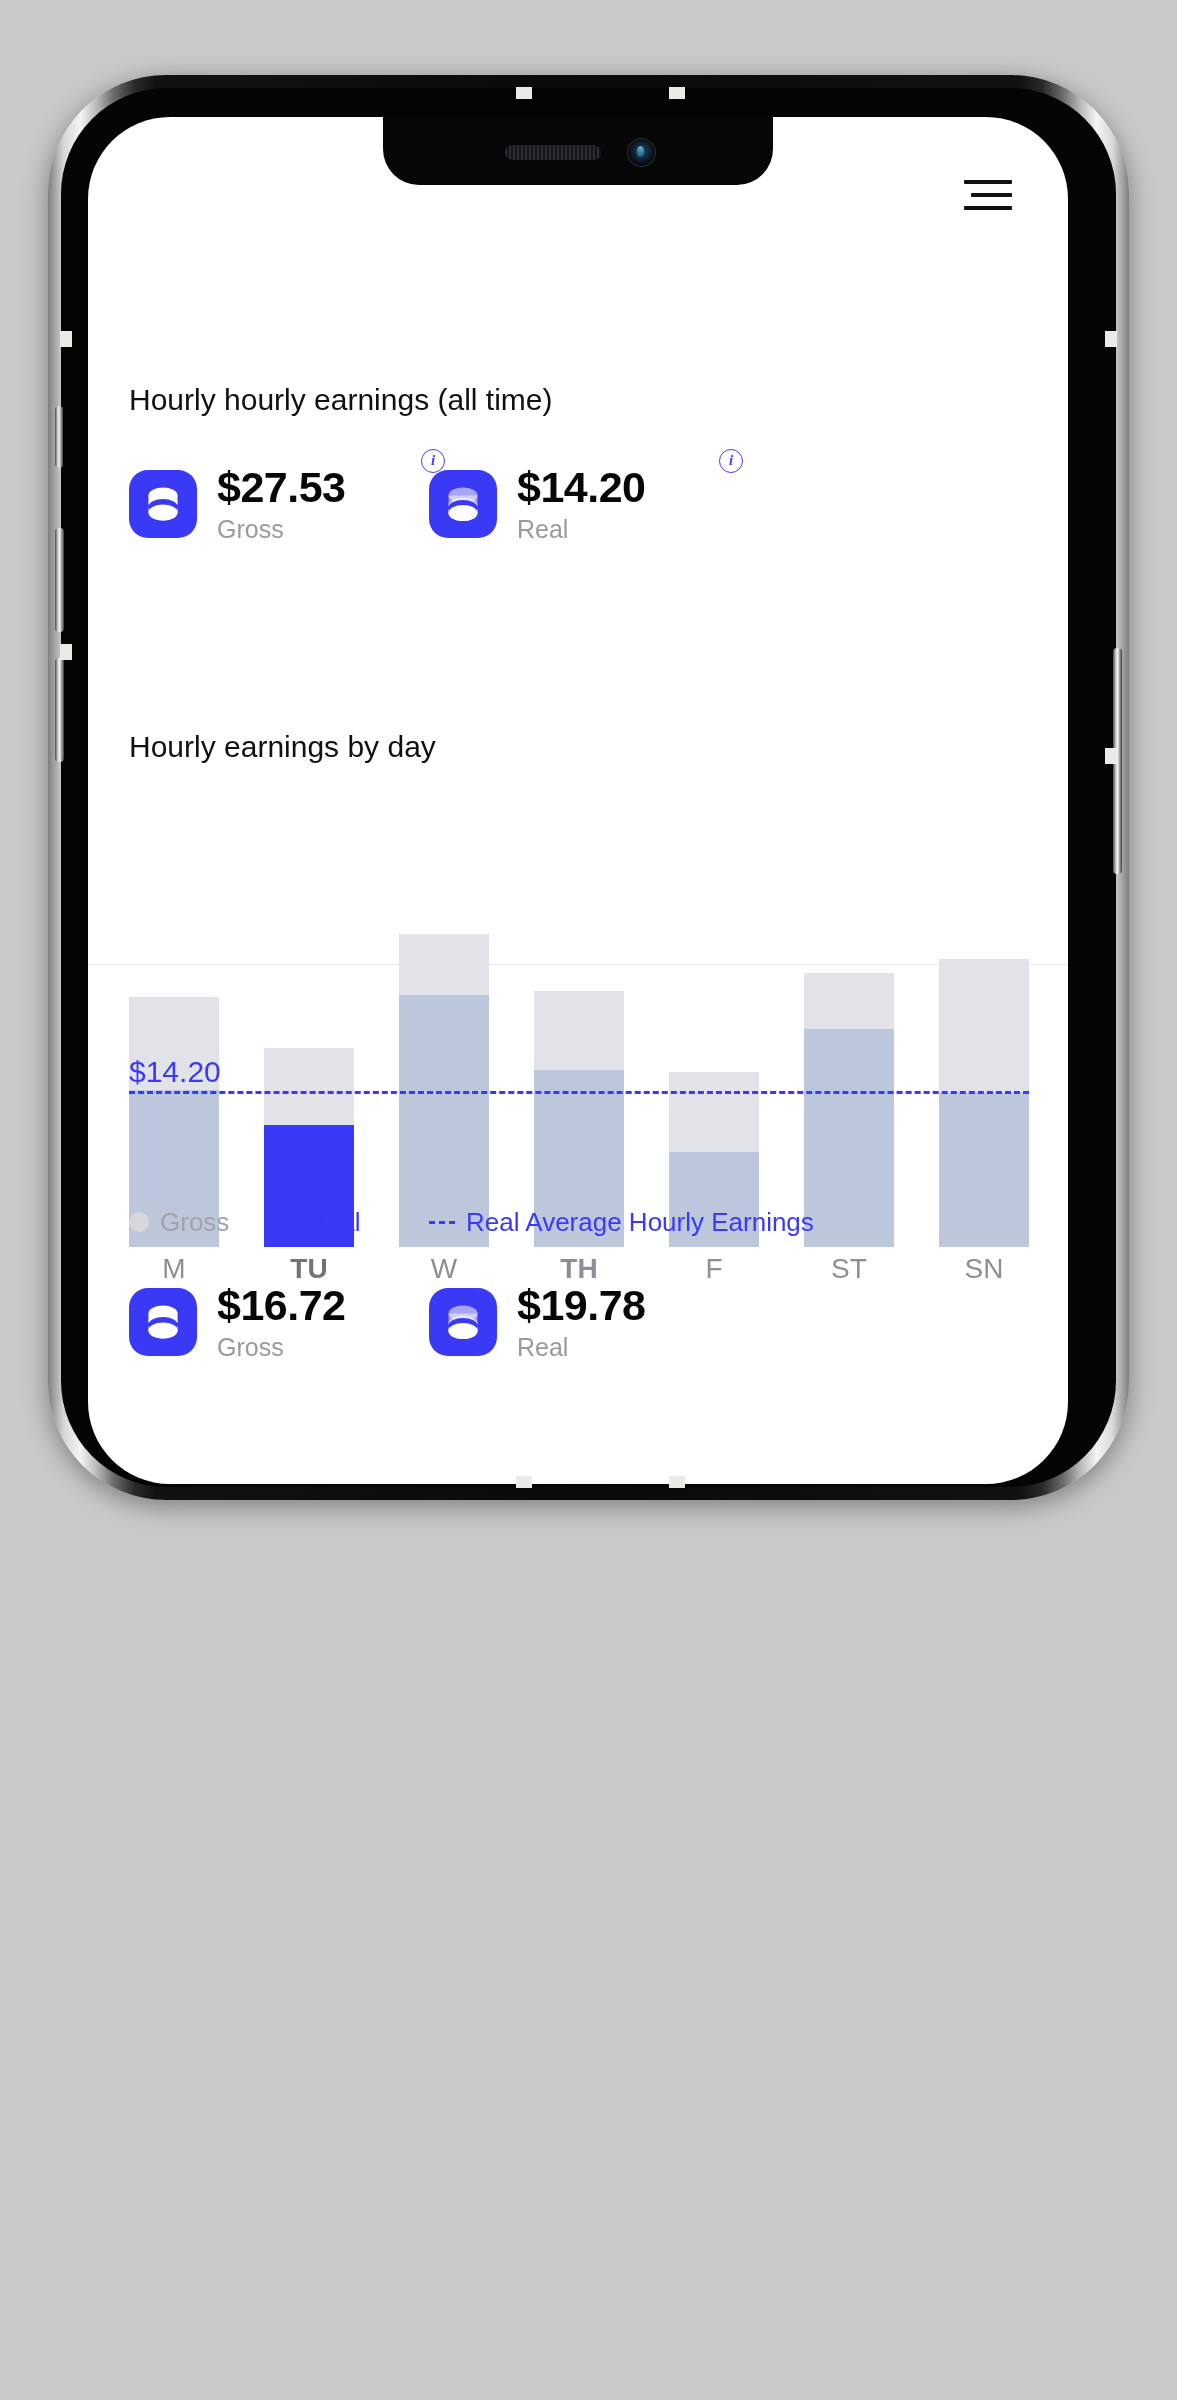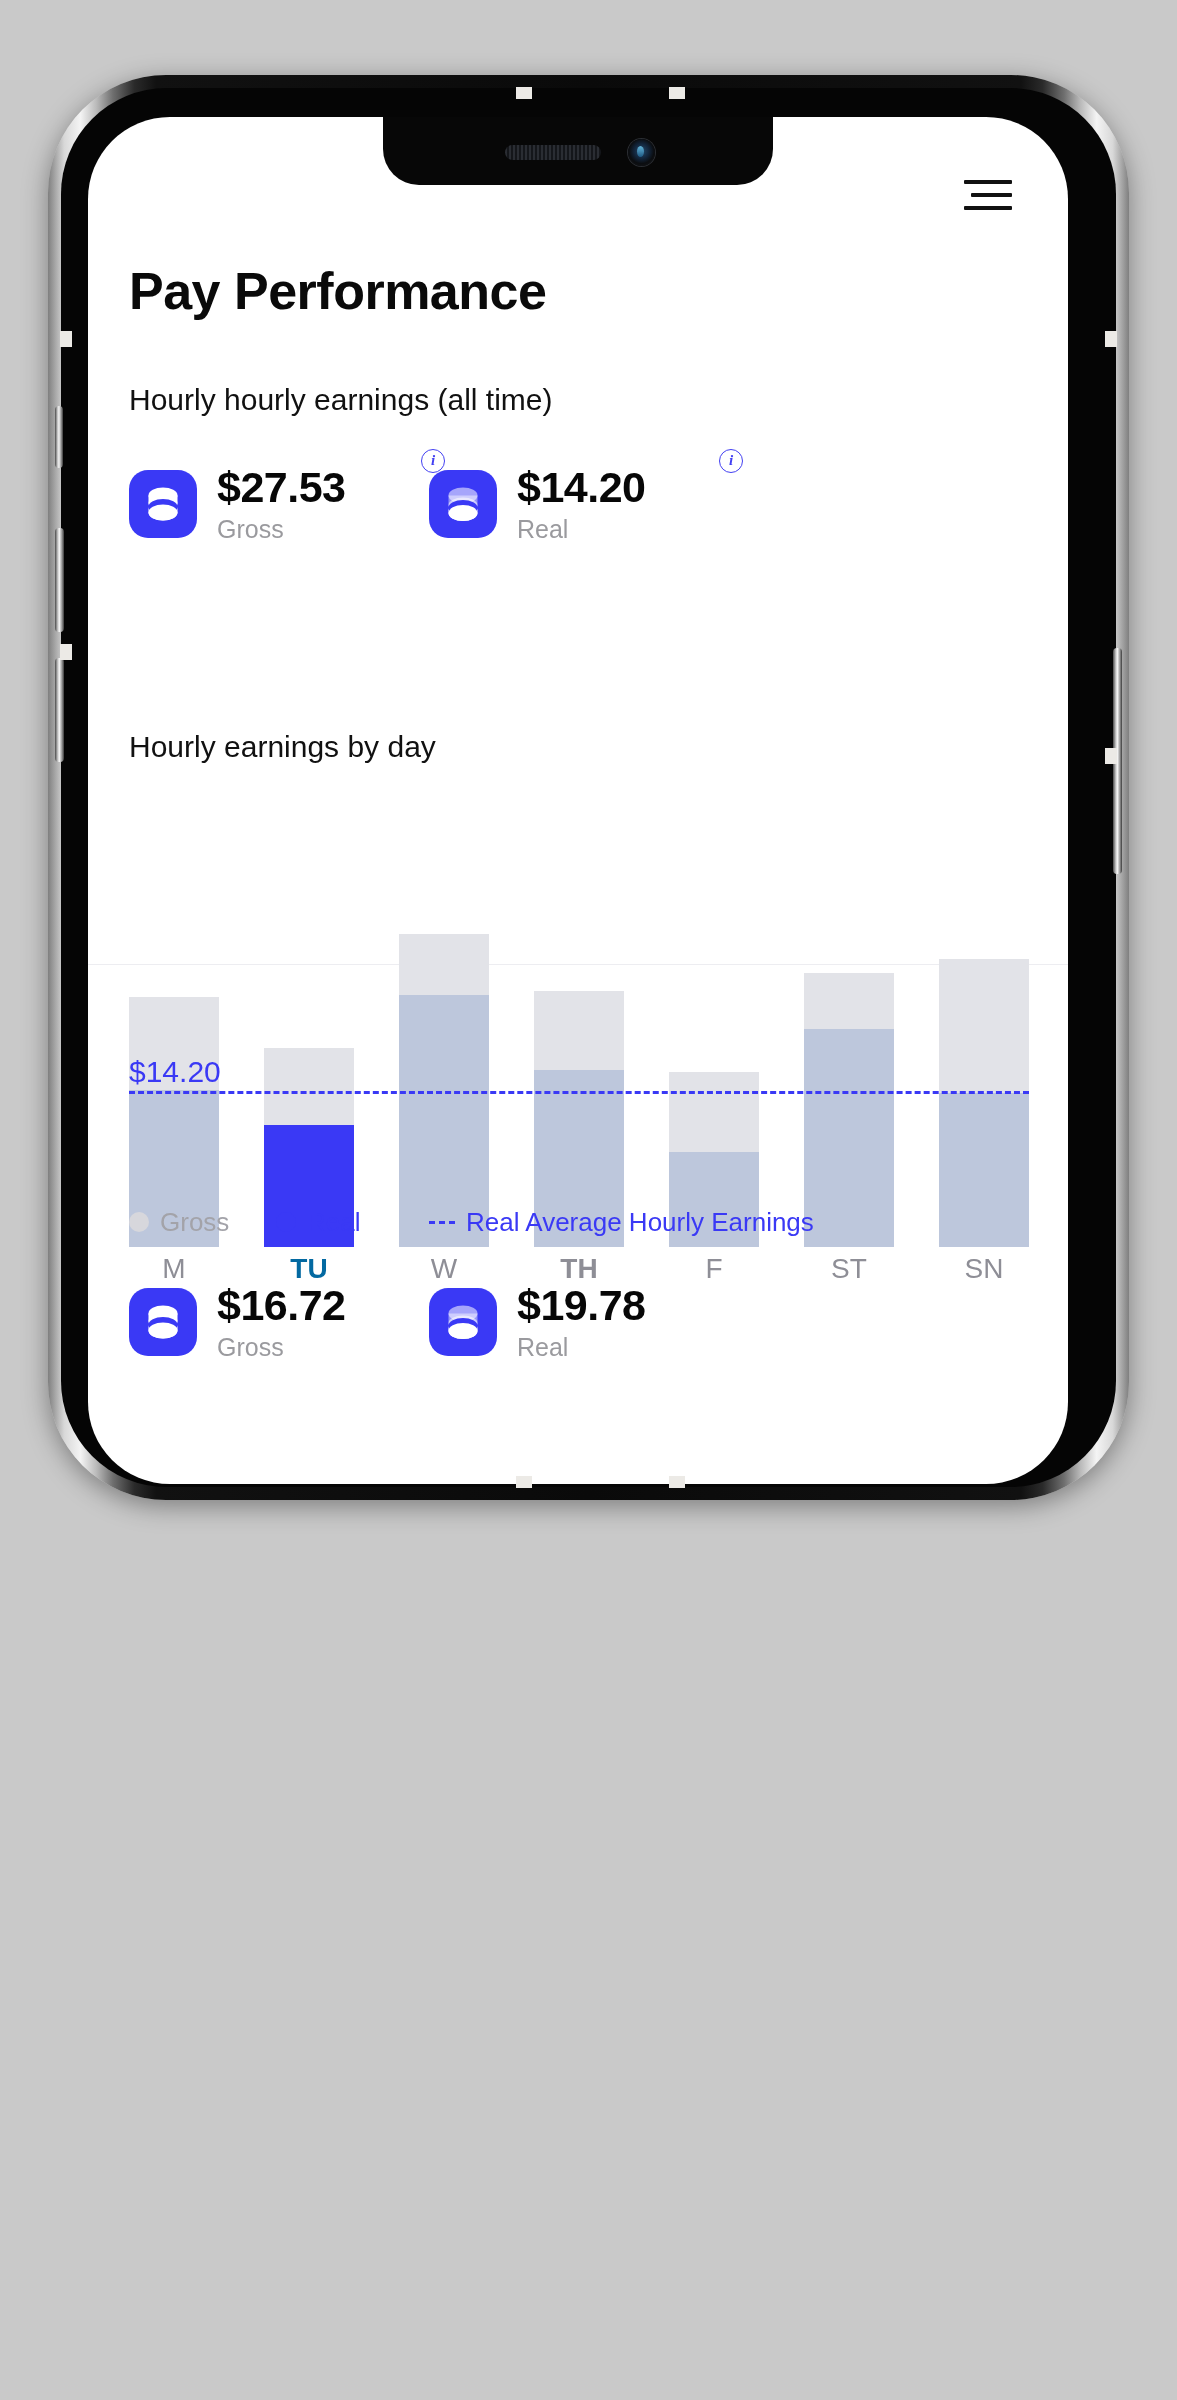--- a/index.html
+++ b/index.html
@@ -166,21 +166,21 @@
   }
   #avglabel{
     position:absolute;left:0;
     font-size:30px;color:#3a39f5;font-weight:400;white-space:nowrap;
   }
   #daylabels{position:absolute;left:0;top:346px;width:900px;height:40px;}
   .daylabel{
     position:absolute;width:90px;text-align:center;
     font-size:28px;color:#8e8e96;
   }
-  .daylabel.sel{color:#0369a1;font-weight:700;text-align:center;}
+  .daylabel.sel{color:#737373;font-weight:700;text-align:center;}
 
   
   #legend{position:absolute;left:41px;top:1089px;width:900px;height:32px;}
   .lg{position:absolute;top:0;height:32px;white-space:nowrap;}
   .lg-dot{position:absolute;left:0;top:6px;width:20px;height:20px;border-radius:50%;}
   .lg-txt{position:absolute;left:31px;top:0;font-size:26px;line-height:32px;}
   #lg-gross{left:0;}
   #lg-gross .lg-dot{background:#d7d7dc;}
   #lg-gross .lg-txt{color:#a3a3a9;}
   #lg-real{left:147px;}
@@ -226,21 +226,20 @@
       </div>
 
       <div id="app">
 
         <div id="hamburger">
           <span></span>
           <span></span>
           <span></span>
         </div>
 
-        <div id="page-title">Pay Performance</div>
 
         <div id="head-avg" class="section-head">Hourly hourly earnings (all time)</div>
 
         <div id="stats-all" class="stat-row">
 
           <div class="stat first">
             <div class="coin-badge">
               <svg class="coin-svg" viewBox="0 0 68 68">
                 <ellipse cx="34" cy="25.5" rx="14.5" ry="8" fill="#ffffff"></ellipse>
                 <rect x="19.5" y="25.5" width="29" height="8" fill="#ffffff"></rect>

